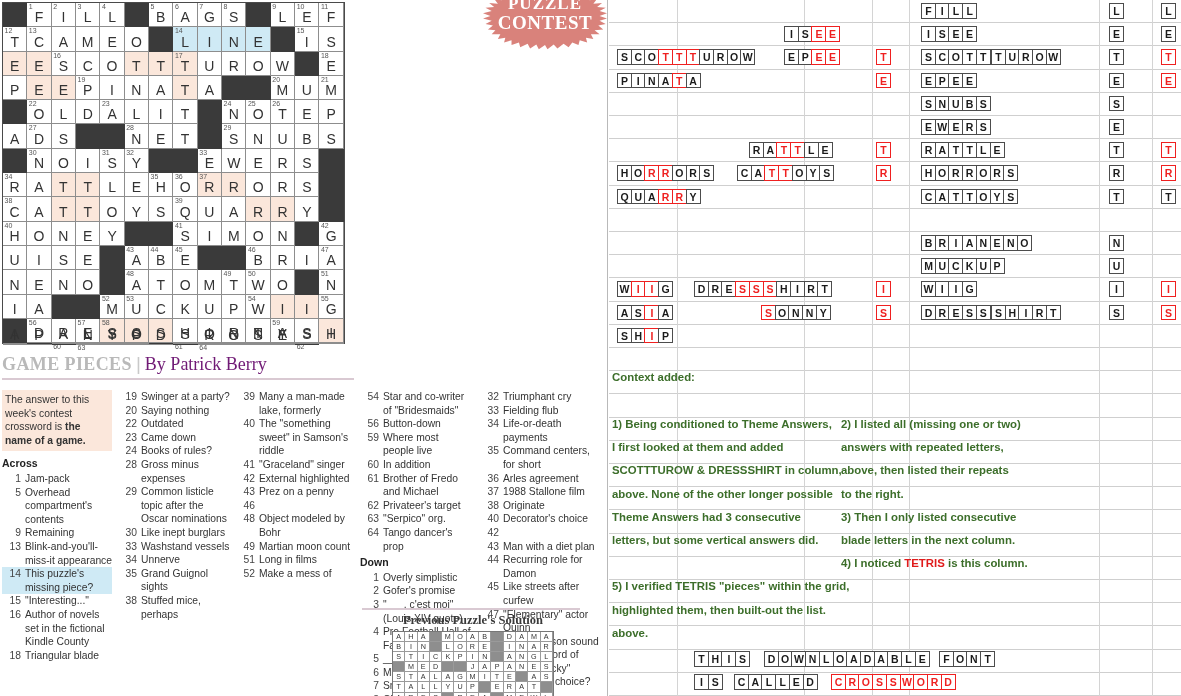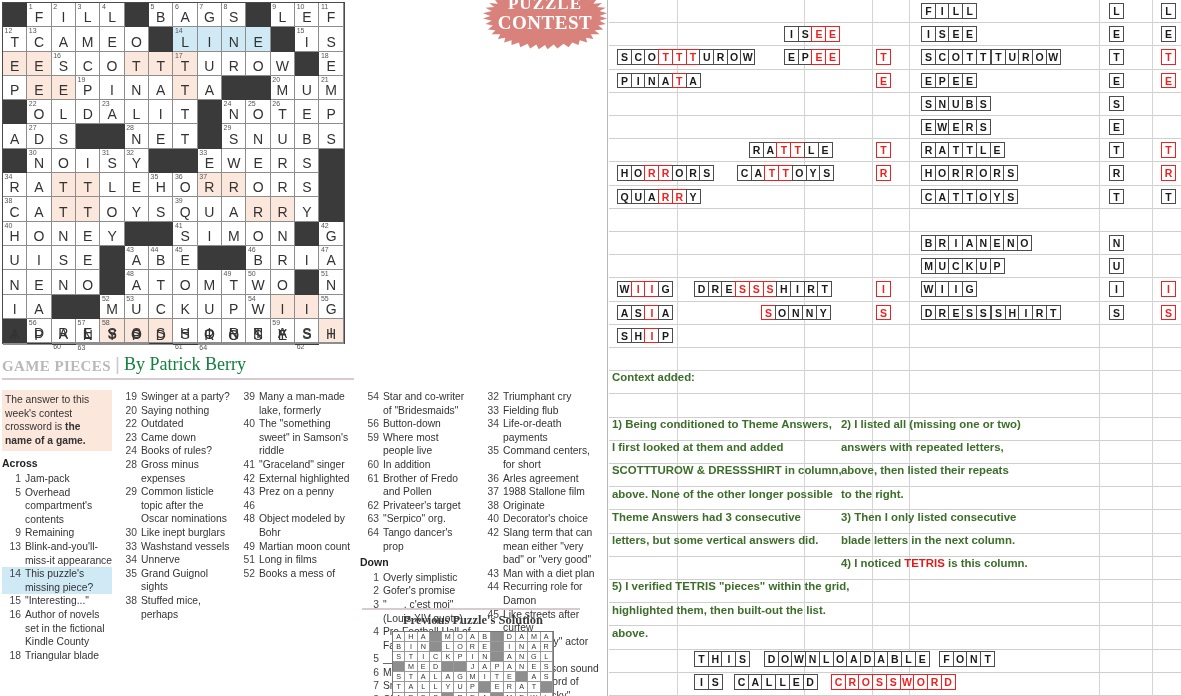--- a/index.html
+++ b/index.html
@@ -18,24 +18,24 @@
   .cell.blk{background:#3a3a3a;border-right-color:#3a3a3a;border-bottom-color:#3a3a3a;}
   .cell .ltr{position:absolute;left:0;right:0;bottom:1px;text-align:center;
              font-family:"Liberation Sans",sans-serif;font-size:14px;color:#333;line-height:15px;}
   .cell .num{position:absolute;left:1.5px;top:0px;font-size:7px;color:#555;line-height:8px;
              font-family:"Liberation Sans",sans-serif;}
   .cell.hp{background:#fbe7db;}
   .cell.hb{background:#cfeaf5;}
 
   
   #titlebar{position:absolute;left:2px;top:353px;width:352px;height:24px;}
-  #ptitle{font-family:"Liberation Serif",serif;font-weight:bold;font-size:15px;color:#b9b9b9;
+  #ptitle{font-family:"Liberation Serif",serif;font-weight:bold;font-size:18px;color:#b9b9b9;
           letter-spacing:.4px;display:inline-block;vertical-align:bottom;}
   #pipe{display:inline-block;color:#c9c9c9;font-size:19px;padding:0 4px;vertical-align:bottom;}
-  #pauthor{font-family:"Liberation Serif",serif;font-size:18px;color:#15803d;display:inline-block;vertical-align:bottom;}
+  #pauthor{font-family:"Liberation Serif",serif;font-size:18px;color:#701a75;display:inline-block;vertical-align:bottom;}
   #trule{position:absolute;left:2px;top:378px;width:352px;height:2px;background:#d9c9d2;}
 
   
   #clues{position:absolute;left:2px;top:382px;width:604px;height:314px;margin-top:8px;}
   .ccol{position:absolute;top:0;font-family:"Liberation Sans",sans-serif;font-size:10.3px;
         color:#333;line-height:13.6px;}
   #cc0{left:0;width:110px;}
   #cc1{left:116px;width:112px;}
   #cc2{left:234px;width:114px;}
   #cc3{left:358px;width:112px;}
@@ -889,21 +889,21 @@
             <div class="cl">
               <span class="n">49</span>
               <span class="t">Martian moon count</span>
             </div>
             <div class="cl">
               <span class="n">51</span>
               <span class="t">Long in films</span>
             </div>
             <div class="cl">
               <span class="n">52</span>
-              <span class="t">Books a mess of</span>
+              <span class="t">Make a mess of</span>
             </div>
           </div>
       </div>
       <div class="ccol" id="cc3">
         <div id="cl3a">
             <div class="cl">
               <span class="n">54</span>
               <span class="t">Star and co-writer of "Bridesmaids"</span>
             </div>
             <div class="cl">
@@ -913,21 +913,21 @@
             <div class="cl">
               <span class="n">59</span>
               <span class="t">Where most people live</span>
             </div>
             <div class="cl">
               <span class="n">60</span>
               <span class="t">In addition</span>
             </div>
             <div class="cl">
               <span class="n">61</span>
-              <span class="t">Brother of Fredo and Pollen</span>
+              <span class="t">Brother of Fredo and Michael</span>
             </div>
             <div class="cl">
               <span class="n">62</span>
               <span class="t">Privateer's target</span>
             </div>
             <div class="cl">
               <span class="n">63</span>
               <span class="t">"Serpico" org.</span>
             </div>
             <div class="cl">
@@ -1000,21 +1000,20 @@
             <div class="cl">
               <span class="n">38</span>
               <span class="t">Originate</span>
             </div>
             <div class="cl">
               <span class="n">40</span>
               <span class="t">Decorator's choice</span>
             </div>
             <div class="cl">
               <span class="n">42</span>
-              <span class="t">Slang term that can mean either "very bad" or "very good"</span>
             </div>
             <div class="cl">
               <span class="n">43</span>
               <span class="t">Man with a diet plan</span>
             </div>
             <div class="cl">
               <span class="n">44</span>
               <span class="t">Recurring role for Damon</span>
             </div>
             <div class="cl">

